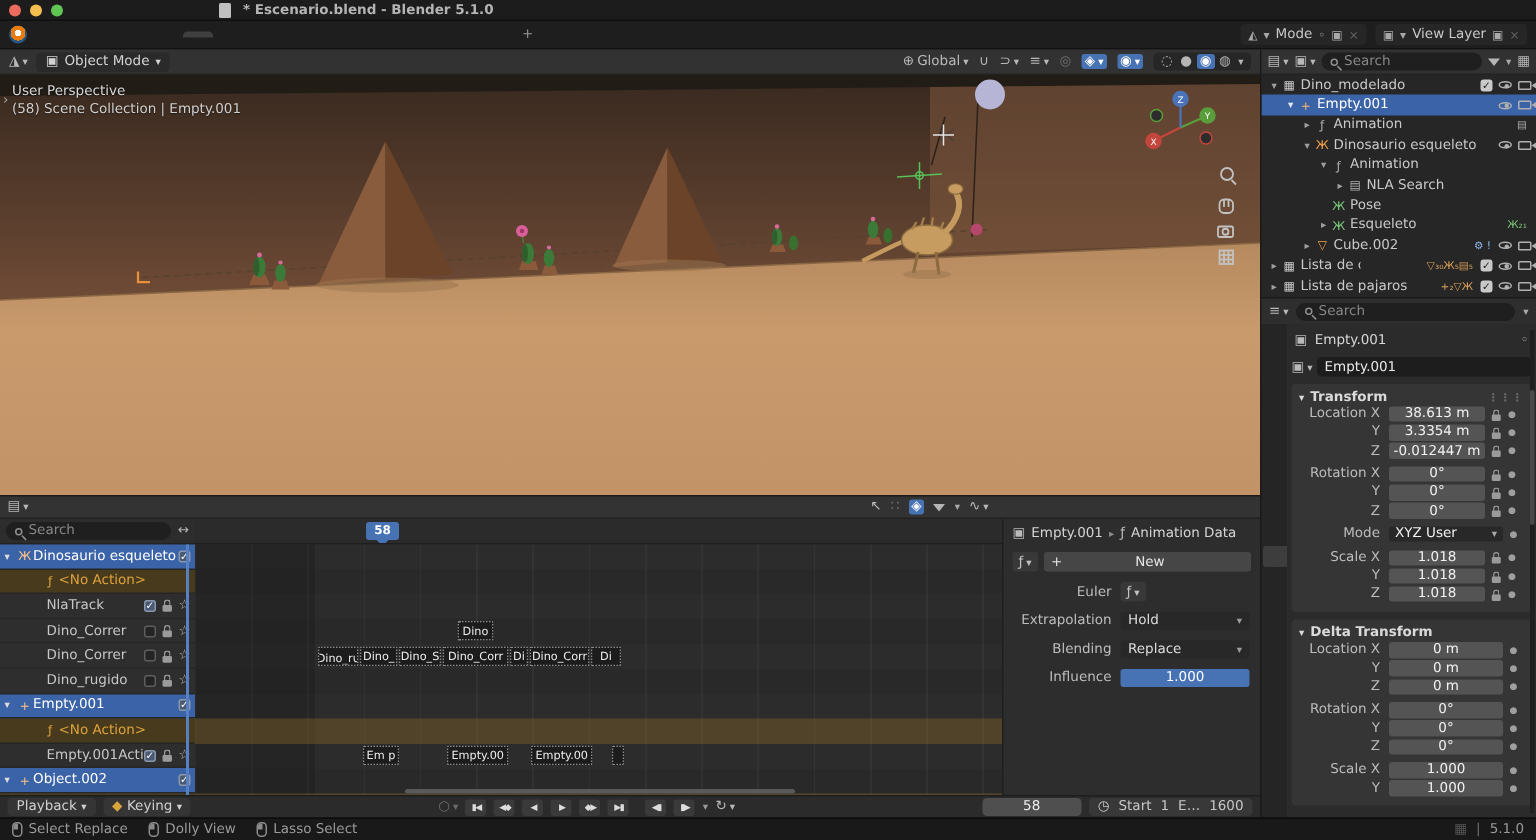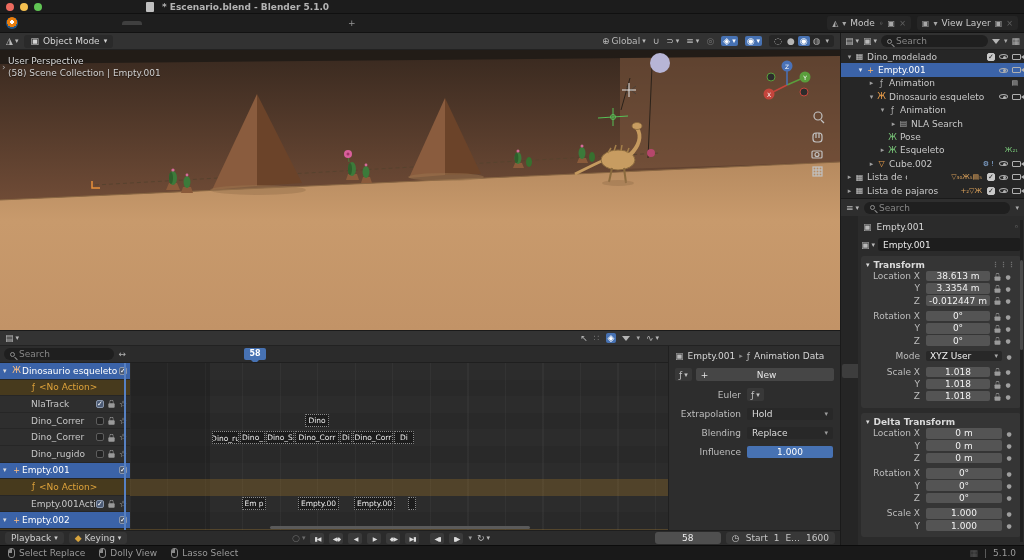--- a/index.html
+++ b/index.html
@@ -863,21 +863,21 @@
         <span class="lbl">Empty.001Action</span>
         <span class="ctl">
           <span class="chk">✓</span>
           <span class="lk"></span>
           <span class="star">☆</span>
         </span>
       </div>
       <div class="trk obj has-chk chk-on" style="padding-left: 3px;">
         <span class="chev">▾</span>
         <span class="icon" style="color: rgb(255, 193, 132);">+</span>
-        <span class="lbl">Empty.002</span>
+        <span class="lbl">Object.002</span>
         <span class="ctl">
           <span class="chk">✓</span>
 
         </span>
       </div>
       <div class="trk noaction" style="padding-left: 20px;">
         <span class="chev"></span>
 
         <span class="ctl">
           

